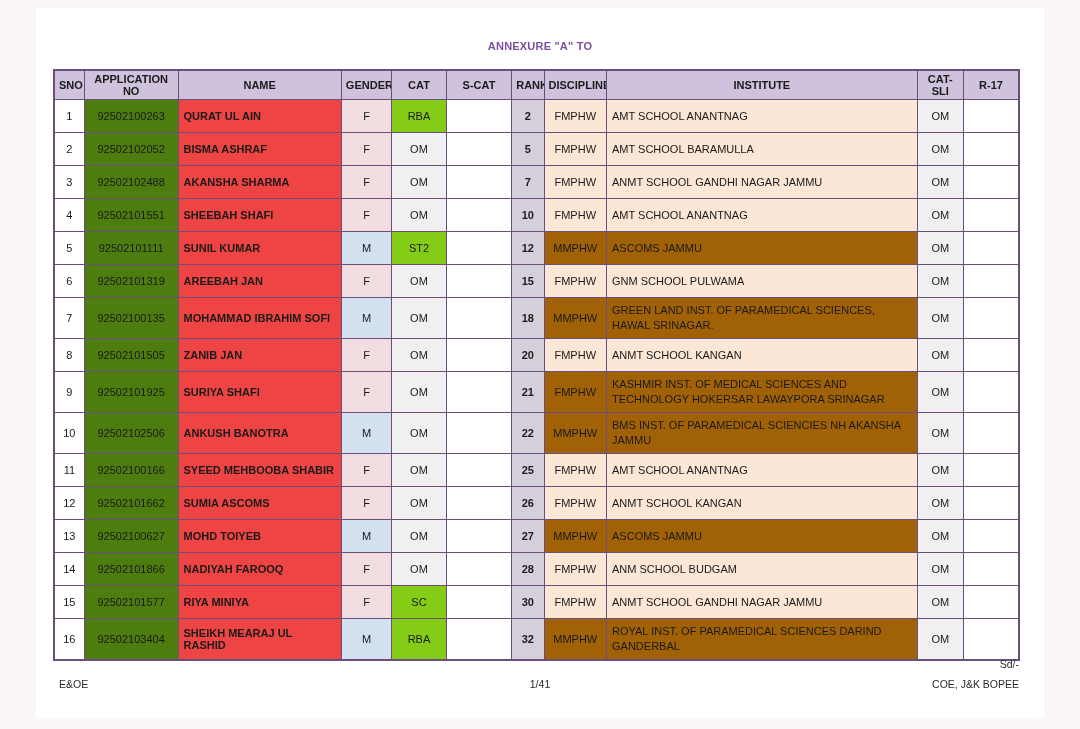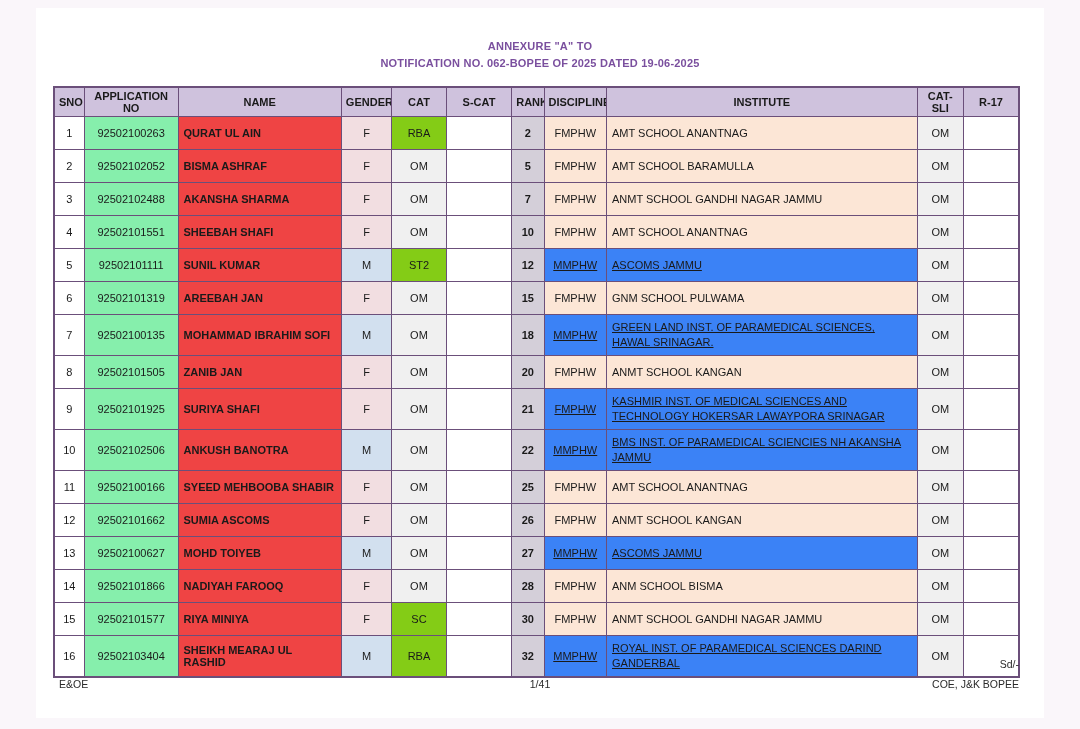--- a/index.html
+++ b/index.html
@@ -62,33 +62,33 @@
   col.c-gen   { width: 50px; }
   col.c-cat   { width: 54px; }
   col.c-scat  { width: 65px; }
   col.c-rank  { width: 32px; }
   col.c-disc  { width: 62px; }
   col.c-inst  { width: 308px; }
   col.c-csli  { width: 46px; }
   col.c-r17   { width: 55px; }
 
   td.sno   { text-align: center; background: #ffffff; }
-  td.app   { text-align: center; background: #86efac; }
+  td.app   { text-align: center; background: #4d7c0f; }
   td.name  { text-align: left; font-weight: bold; background: #ef4444; }
   td.gen   { text-align: center; }
   td.gen.f { background: #f2dee1; }
   td.gen.m { background: #d2e0ef; }
   td.cat   { text-align: center; background: #f0f0f0; }
   td.cat.res { background: #84cc16; }
   td.scat  { background: #ffffff; }
   td.rank  { text-align: center; font-weight: bold; background: #d4cfd9; }
   td.disc  { text-align: center; }
   td.inst  { text-align: left; line-height: 1.35; }
   td.tone-f { background: #fce6d6; }
-  td.tone-m { background: #3b82f6; text-decoration: underline; }
+  td.tone-m { background: #a16207; }
   td.csli  { text-align: center; background: #f0f0f0; }
   td.r17   { background: #ffffff; }
   tr.tall td { height: 41px; }
 
   .footer {
     position: absolute;
     left: 17px; right: 17px;
     bottom: 26px;
     font-size: 10.5px;
     color: #2a2a2a;
@@ -99,21 +99,20 @@
   .pageno { position: absolute; left: 0; right: 0; top: 0; text-align: center; }
   .coe { position: absolute; right: 8px; top: 0; }
 </style>
 </head>
 <body>
 
 <div id="page-sheet">
 
   <div class="doc-header">
     <div class="l1">ANNEXURE "A" TO</div>
-    <div class="l2">NOTIFICATION NO. 062-BOPEE OF 2025 DATED 19-06-2025</div>
   </div>
 
   <table class="main">
     <colgroup>
       <col class="c-sno">
         <col class="c-app">
         <col class="c-name">
         <col class="c-gen">
       <col class="c-cat">
         <col class="c-scat">
@@ -310,21 +309,21 @@
         </tr>
         <tr>
           <td class="sno">14</td>
           <td class="app">92502101866</td>
           <td class="name">NADIYAH FAROOQ</td>
           <td class="gen f">F</td>
           <td class="cat">OM</td>
           <td class="scat"></td>
           <td class="rank">28</td>
           <td class="disc tone-f">FMPHW</td>
-          <td class="inst tone-f">ANM SCHOOL BISMA</td>
+          <td class="inst tone-f">ANM SCHOOL BUDGAM</td>
           <td class="csli">OM</td>
           <td class="r17"></td>
         </tr>
         <tr>
           <td class="sno">15</td>
           <td class="app">92502101577</td>
           <td class="name">RIYA MINIYA</td>
           <td class="gen f">F</td>
           <td class="cat res">SC</td>
           <td class="scat"></td>

